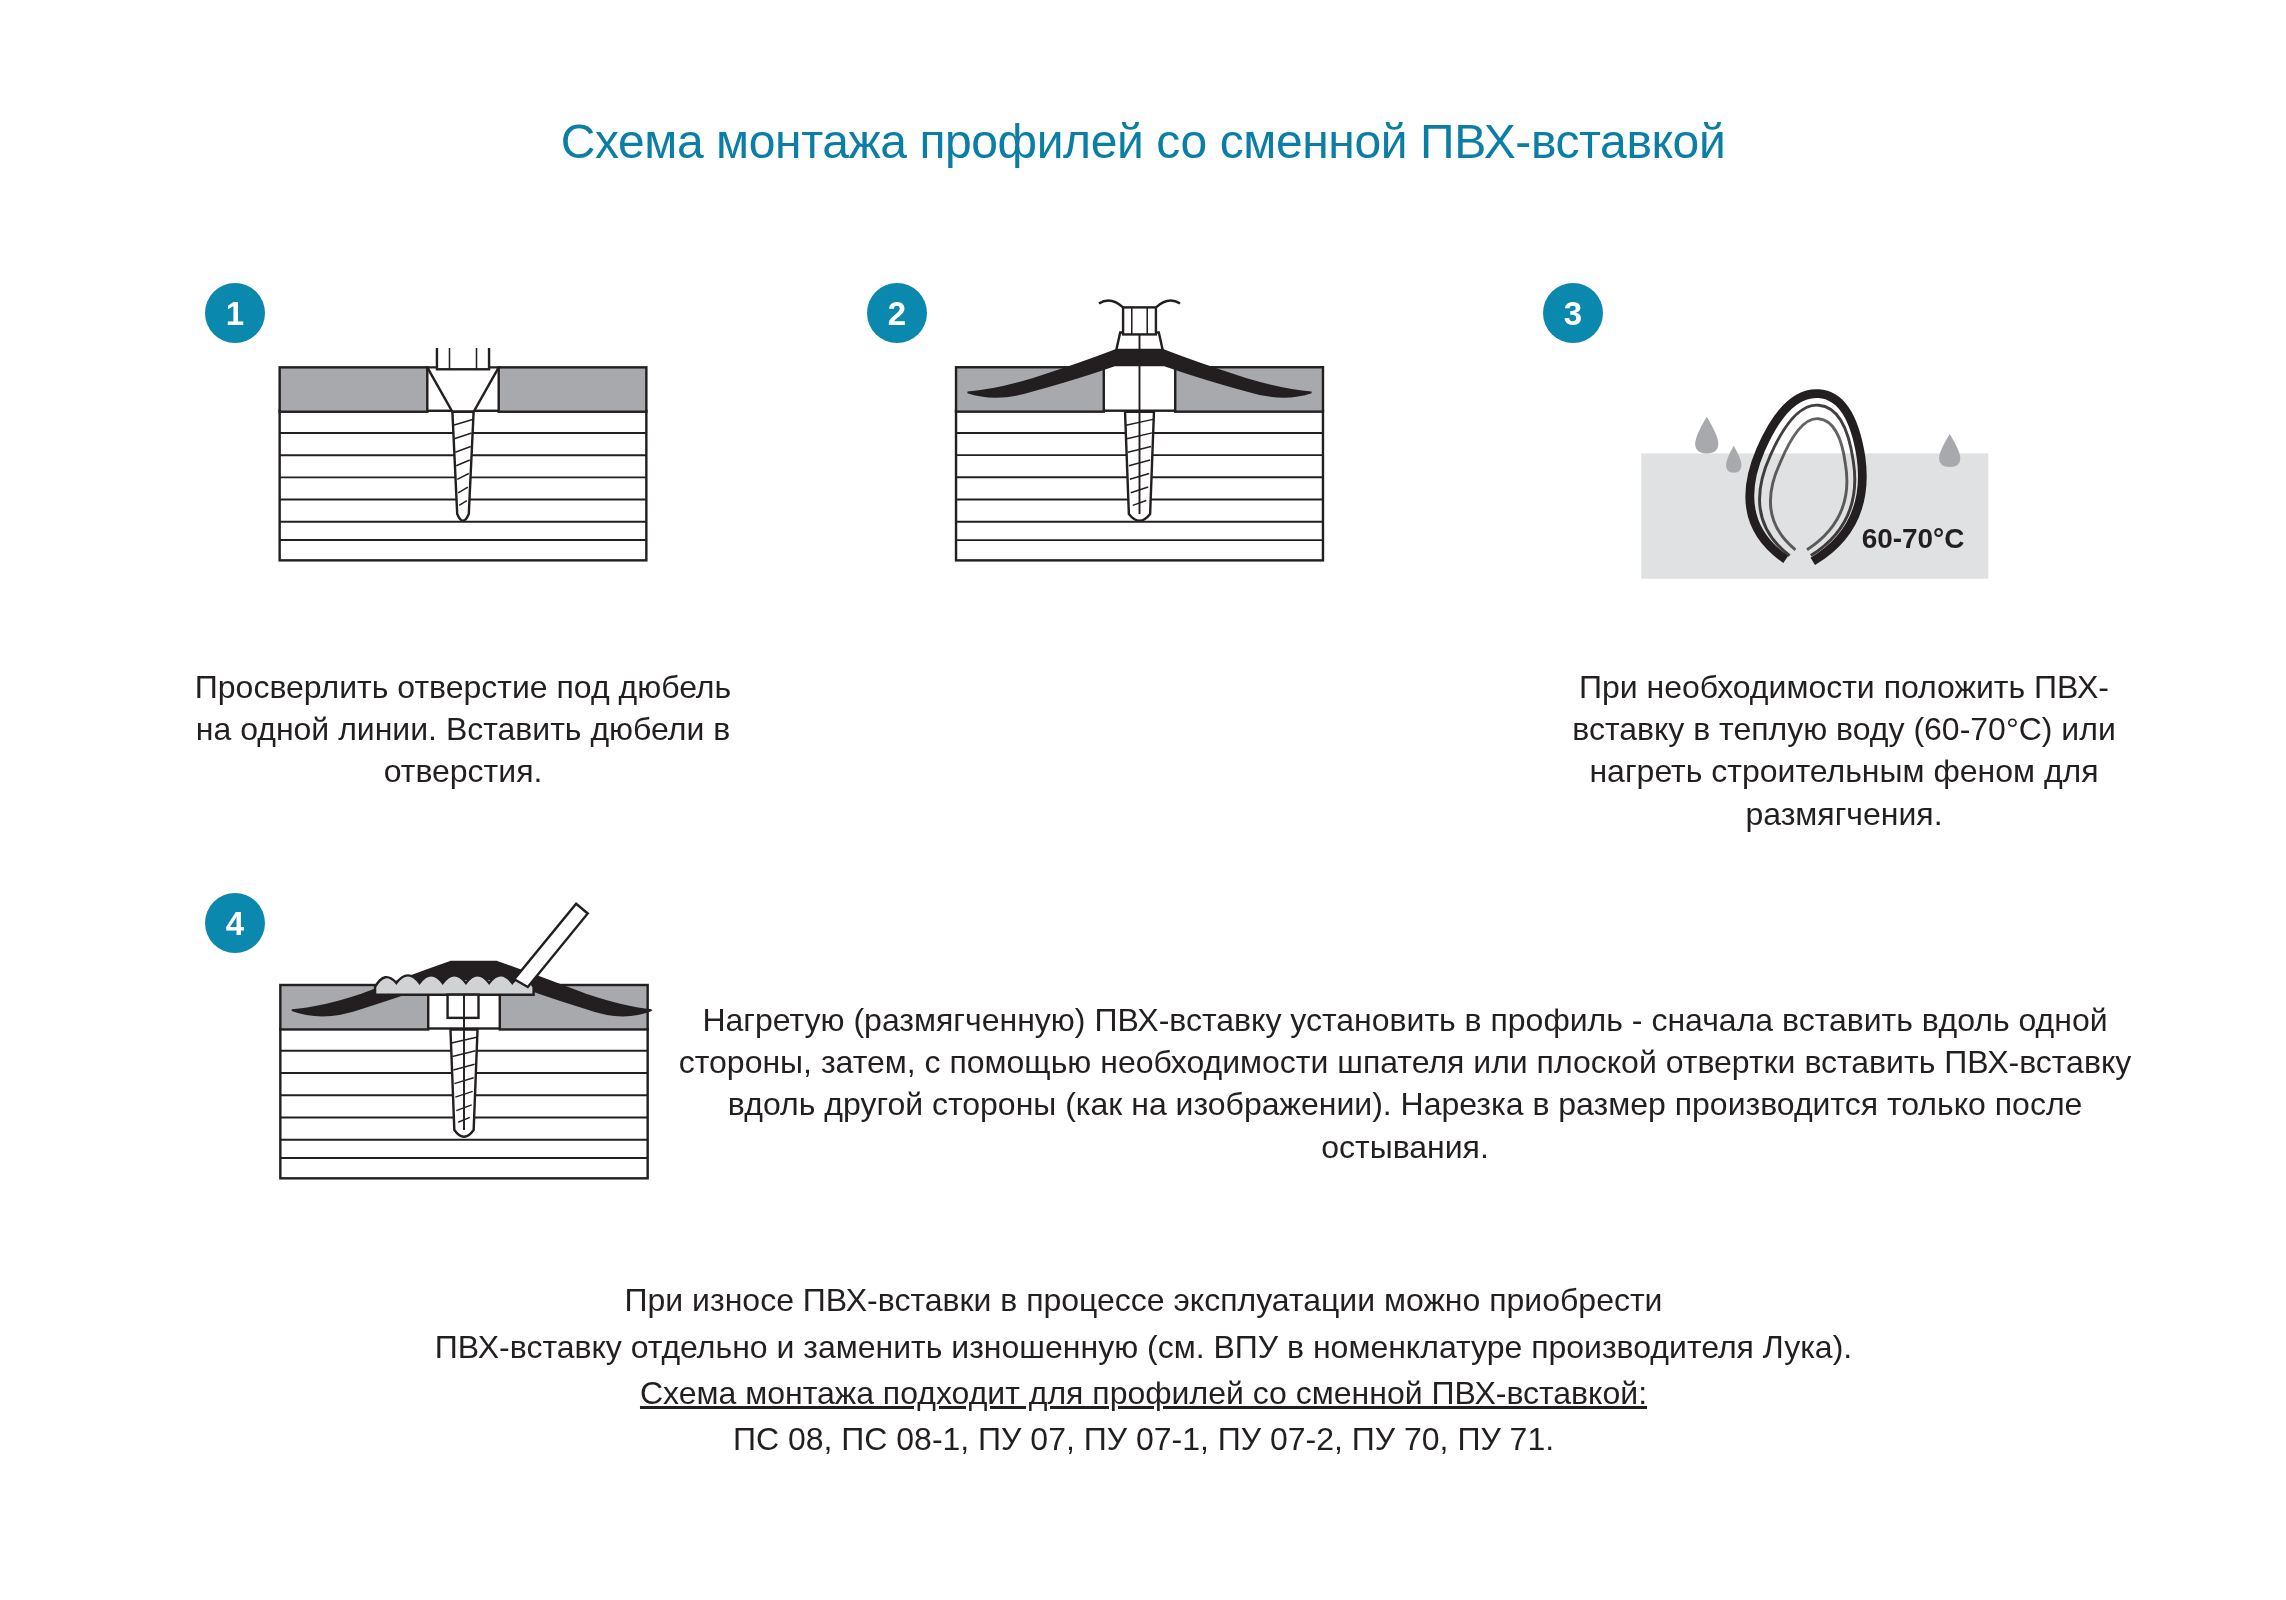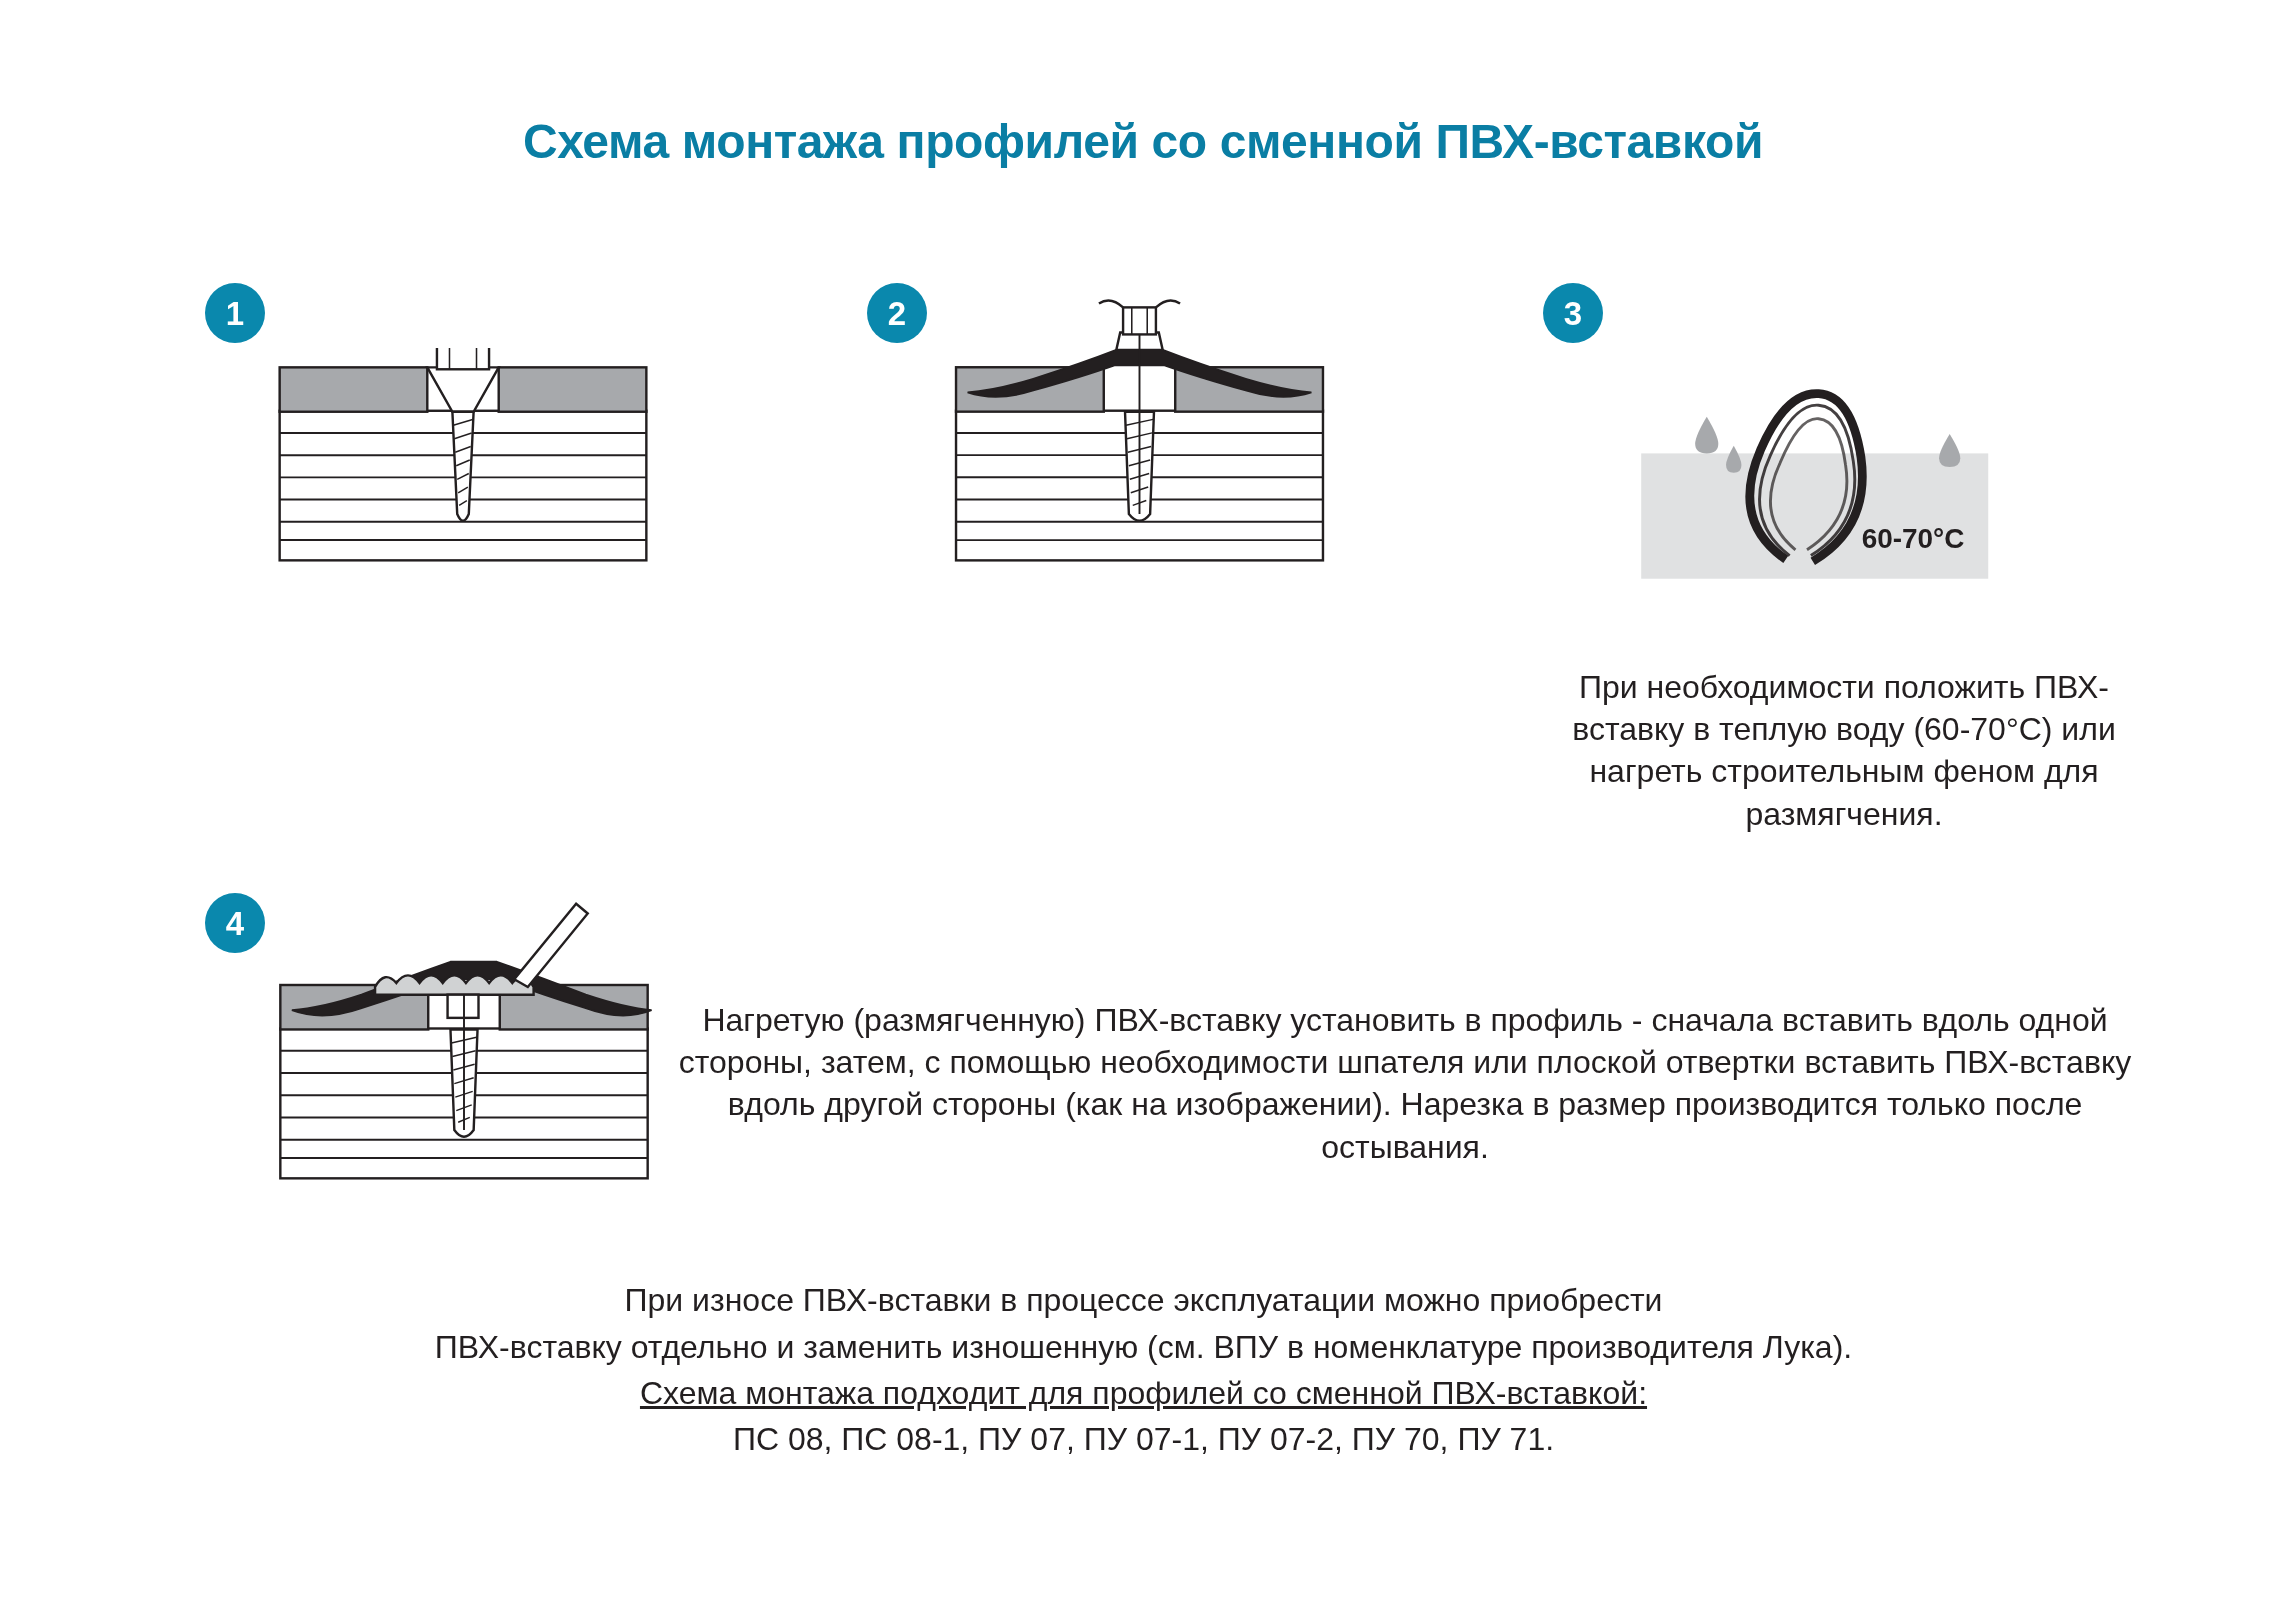--- a/index.html
+++ b/index.html
@@ -23,21 +23,21 @@
   }
 
   
   .title {
     position: absolute;
     top: 114px;
     left: 0;
     width: 2286px;
     text-align: center;
     font-size: 48px;
-    font-weight: bold;
+    font-weight: normal;
     color: #0a7ea4;
     letter-spacing: -0.4px;
   }
 
   
   .badge {
     position: absolute;
     width: 60px;
     height: 60px;
     border-radius: 50%;
@@ -113,20 +113,21 @@
         <line x1="191" y1="94" x2="209" y2="88"></line>
         <line x1="192" y1="108" x2="208" y2="102"></line>
         <line x1="193" y1="122" x2="207" y2="116"></line>
         <line x1="194" y1="136" x2="206" y2="130"></line>
         <line x1="195" y1="150" x2="205" y2="144"></line>
         <line x1="196" y1="163" x2="204" y2="158"></line>
       </g>
     </svg>
   </div>
 
+  <div class="caption" style="left:183px; top:666px; width:560px;">Просверлить отверстие под дюбель на одной линии. Вставить дюбели в отверстия.</div>
 
   <div class="badge" style="left:867px; top:283px;">
     <span>2</span>
   </div>
 
   <div class="fig" style="left:927px; top:290px;">
     <svg width="425" height="309" viewBox="0 0 440 320" xmlns="http://www.w3.org/2000/svg">
 
       <rect x="30" y="125" width="380" height="155" fill="#ffffff" stroke="#231f20" stroke-width="2.5"></rect>
       <g stroke="#231f20" stroke-width="2">

